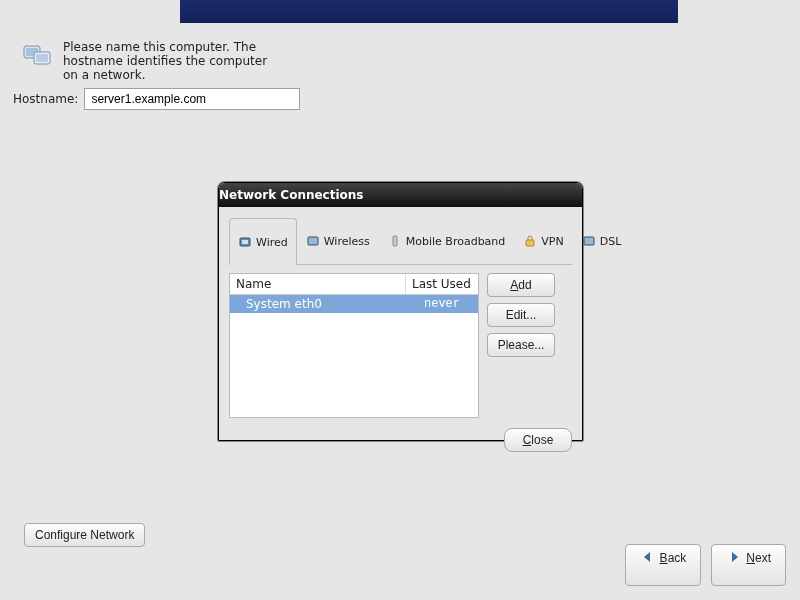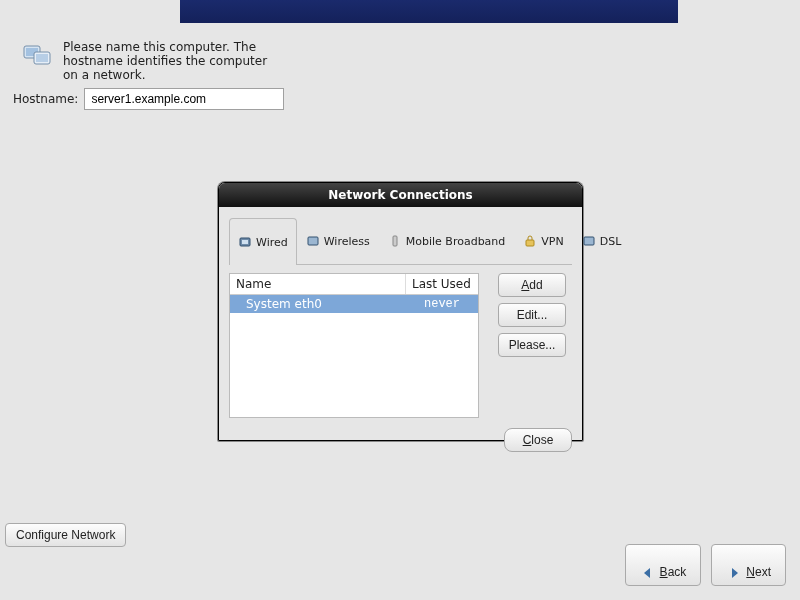--- a/index.html
+++ b/index.html
@@ -1,35 +1,35 @@
 <!DOCTYPE html>
 <html><head>
 <meta charset="utf-8">
 <style>
   * { box-sizing: border-box; margin: 0; padding: 0; }
   body { font-family: "DejaVu Sans", sans-serif; font-size: 12px; background: #e6e6e6; color: #222; width: 800px; height: 600px; overflow: hidden; position: relative; }
   .banner { position: absolute; top: 0; left: 180px; width: 498px; height: 23px; background: linear-gradient(#1a2a6c, #14215a); }
   .intro-row { position: absolute; top: 40px; left: 21px; display: flex; gap: 10px; align-items: flex-start; }
   .computer-icon { width: 32px; height: 32px; }
   .hostname-row { position: absolute; top: 88px; left: 13px; display: flex; align-items: center; gap: 6px; }
-  .hostname-row input { width: 200px; height: 22px; border: 1px solid #a0a0a0; background: #fff; padding: 2px 6px; font-size: 12px; }
-  .btn { display: inline-flex; align-items: flex-start; justify-content: center; gap: 4px; border: 1px solid #a9a9a9; border-radius: 4px; background: linear-gradient(#fdfdfd, #e3e3e3); padding: 4px 10px; font-size: 12px; color: #222; cursor: pointer; height: 24px; }
-  .configure-btn { position: absolute; top: 523px; left: 5px; height: 24px; }
+  .hostname-row input { width: 216px; height: 22px; border: 1px solid #a0a0a0; background: #fff; padding: 2px 6px; font-size: 12px; }
+  .btn { display: inline-flex; align-items: flex-end; justify-content: center; gap: 4px; border: 1px solid #a9a9a9; border-radius: 4px; background: linear-gradient(#fdfdfd, #e3e3e3); padding: 4px 10px; font-size: 12px; color: #222; cursor: pointer; height: 24px; }
+  .configure-btn { position: absolute; top: 523px; left: 24px; height: 24px; }
   .nav-buttons { position: absolute; bottom: 14px; right: 14px; display: flex; gap: 10px; }
   .nav-buttons .btn { padding: 20px 14px; }
   .arrow-left, .arrow-right { width: 16px; height: 16px; }
   
   .dialog { position: absolute; left: 218px; top: 182px; width: 365px; height: 259px; border: 1px solid #000; border-radius: 7px 7px 1px 1px; background: #e6e6e6; box-shadow: 0 0 0 1px #888; }
-  .dialog-title { height: 24px; background: linear-gradient(#444,#111); color: #fff; font-weight: bold; text-align: center; line-height: 24px; border-radius: 6px 6px 0 0; font-size: 12px; }
+  .dialog-title { height: 24px; background: linear-gradient(#444,#111); color: #fff; font-weight: bold; text-align: left; line-height: 24px; border-radius: 6px 6px 0 0; font-size: 12px; }
   .dialog-body { padding: 10px 10px 6px 10px; }
   .tabs { display: flex; border-bottom: 1px solid #bbb; margin-bottom: 8px; }
   .tab { display: flex; align-items: center; gap: 4px; padding: 16px 8px; font-size: 11px; border: 1px solid transparent; border-bottom: none; cursor: pointer; color: #222; white-space: nowrap; }
   .tab.active { background: #e6e6e6; border-color: #bbb; border-radius: 4px 4px 0 0; position: relative; top: 1px; }
   .tab svg { width: 14px; height: 14px; }
-  .tab-content { display: flex; gap: 19px; }
+  .tab-content { display: flex; gap: 8px; }
   .conn-table { width: 250px; height: 145px; border: 1px solid #bbb; background: #fff; }
   .thead { display: flex; border-bottom: 1px solid #ccc; font-size: 12px; }
   .thcell { padding: 3px 6px; border-right: 1px solid #ddd; }
   .thcell.name { flex: 1; }
   .thcell.last { width: 72px; border-right: none; }
   .trow { display: flex; font-size: 12px; }
   .trow.selected { background: #7da7d8; color: #fff; }
   .tcell { padding: 2px 16px; }
   .tcell.name { flex: 1; }
   .tcell.last { width: 72px; text-align: center; font-family: Liberation Mono, monospace; }

